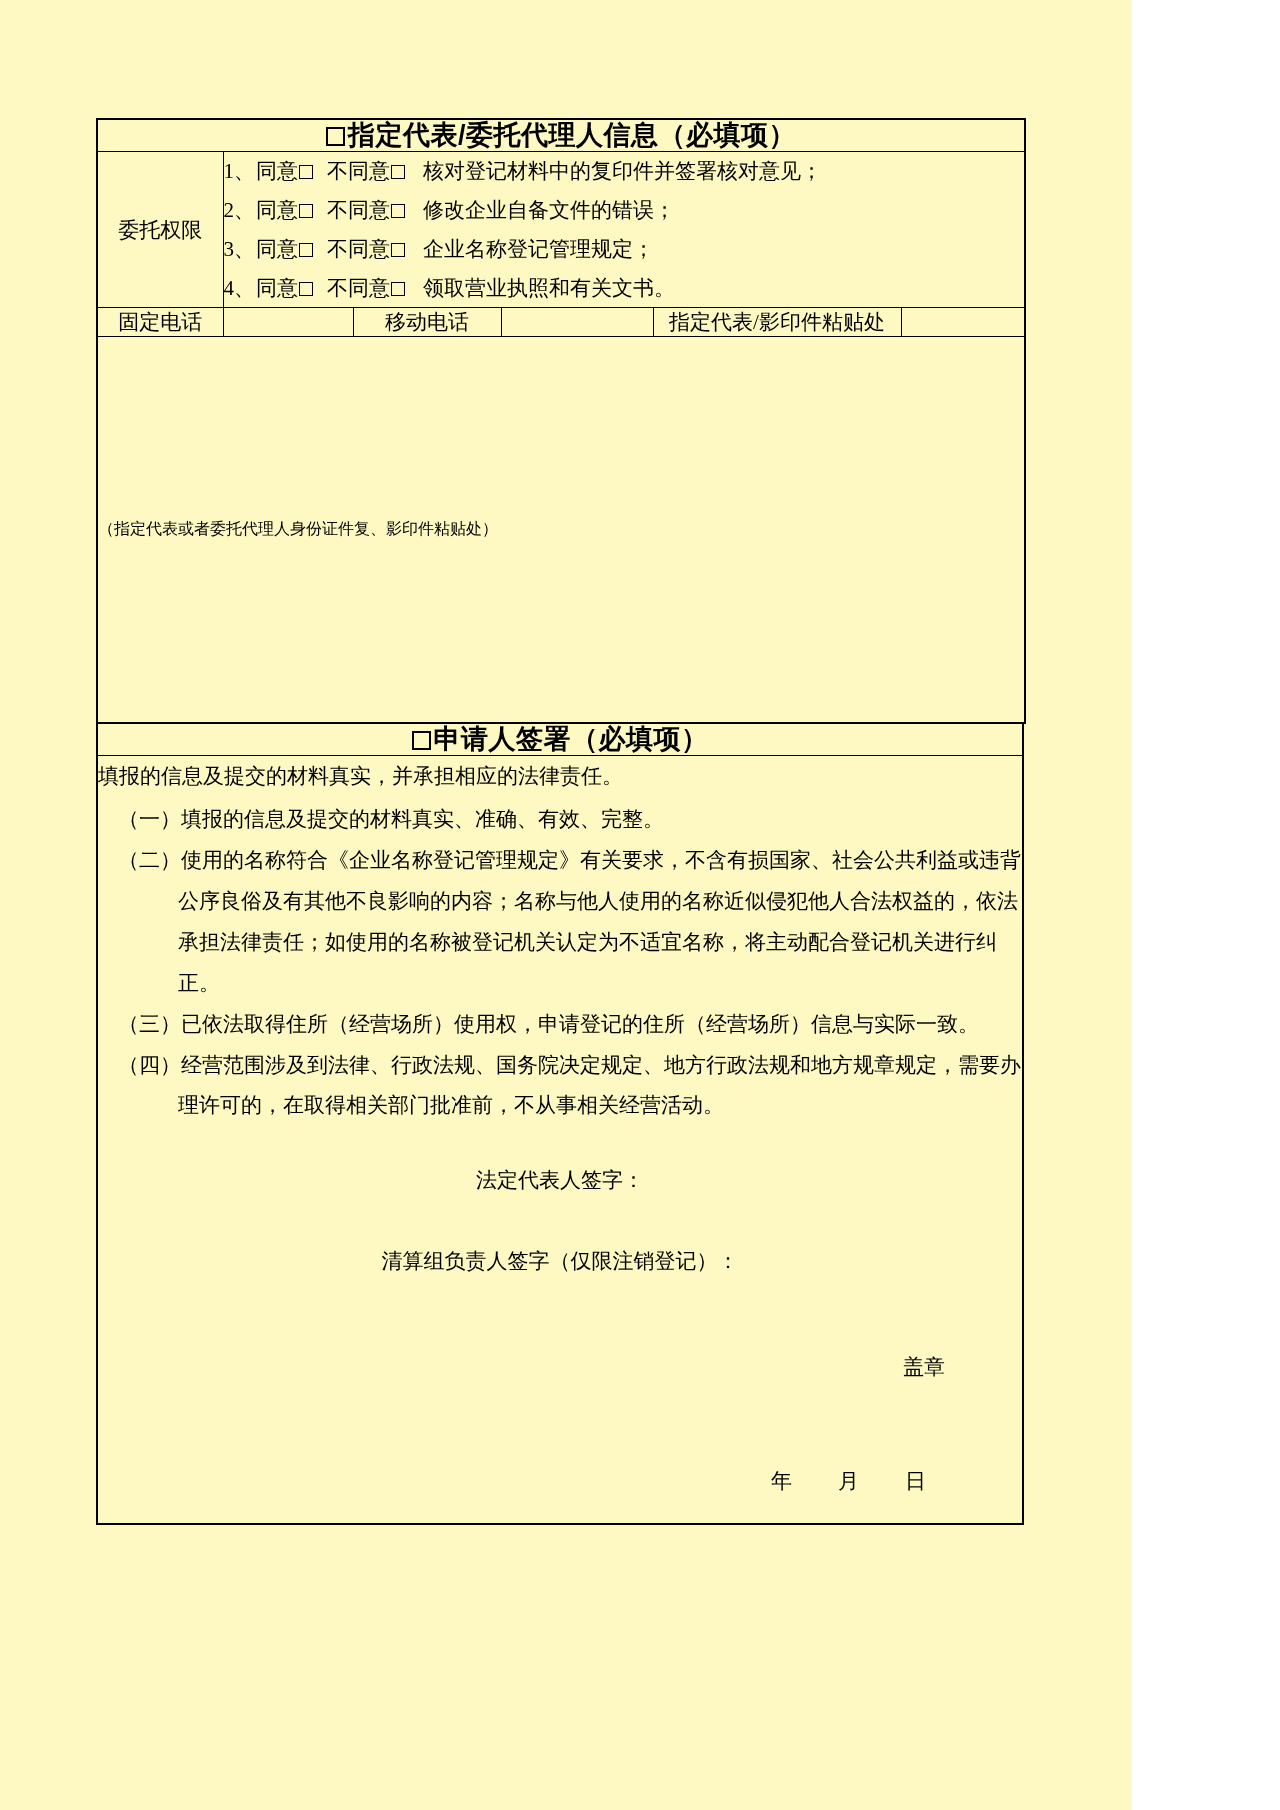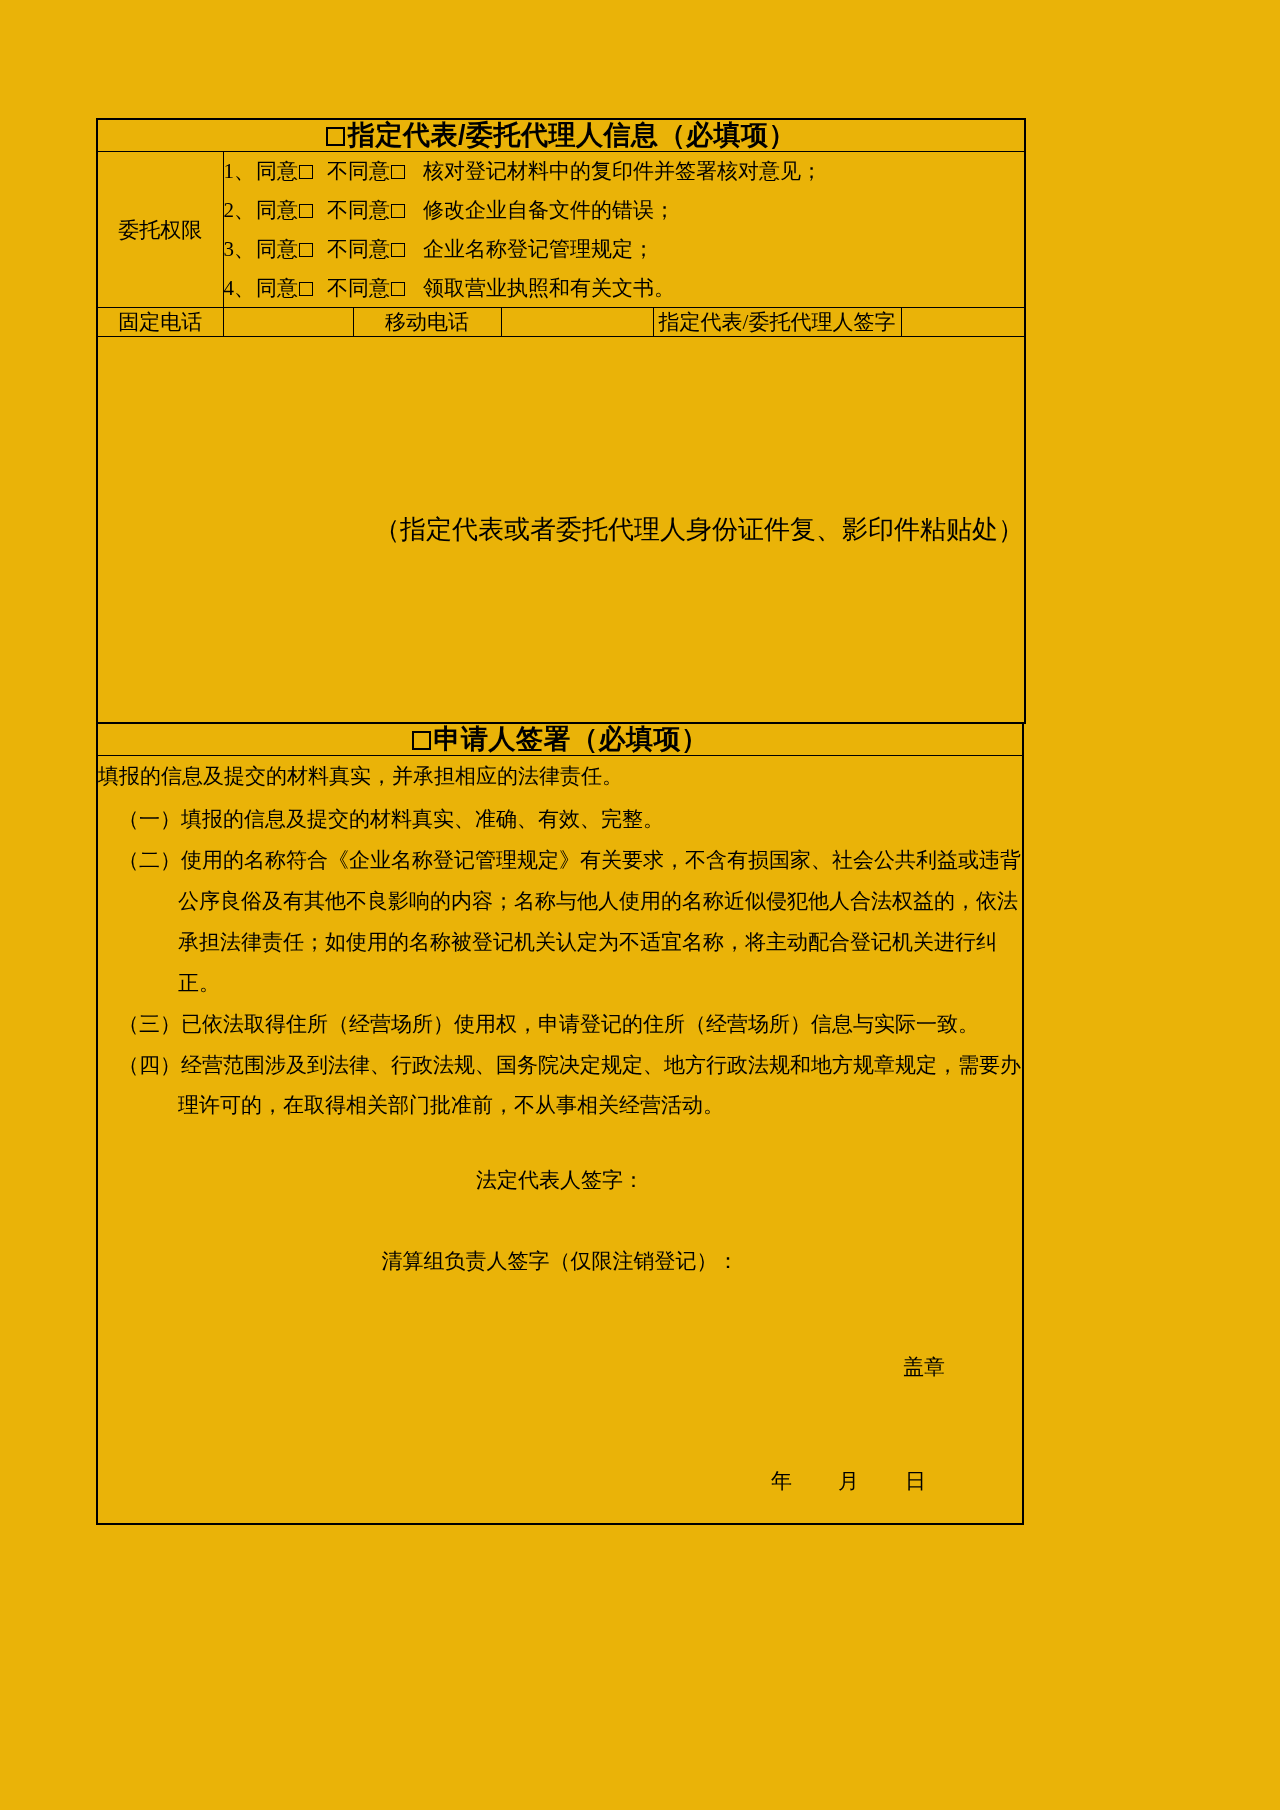--- a/index.html
+++ b/index.html
@@ -11,23 +11,23 @@
   body {
     width: 1280px;
     height: 1810px;
     font-family: "Liberation Serif", "DejaVu Serif", serif;
     color: #000000;
     overflow: hidden;
   }
 
   .page {
     position: relative;
-    width: 1280px;
+    width: 1132px;
     height: 1810px;
-    background: #eab308;
+    background: #fef9c3;
     box-sizing: border-box;
   }
 
   .sheet {
     position: absolute;
     left: 96px;
     top: 118px;
     width: 928px;
   }
 
@@ -104,23 +104,23 @@
     text-align: center;
     font-size: 21px;
     padding: 13px 2px;
     white-space: nowrap;
   }
   .phone-blank { }
 
   
   .paste-area {
     height: 385px;
-    text-align: right;
+    text-align: left;
     vertical-align: middle;
-    font-size: 26px;
+    font-size: 16px;
   }
 
   
   .commit-cell {
     padding: 22px 22px 0 38px;
     font-size: 21px;
     line-height: 1.95;
     height: 510px;
     vertical-align: top;
   }
@@ -205,21 +205,21 @@
           </div>
 
         </td>
       </tr>
 
       <tr>
         <td class="phone-label">固定电话</td>
         <td class="phone-blank"></td>
         <td class="phone-label">移动电话</td>
         <td class="phone-blank"></td>
-        <td class="phone-label">指定代表/委托代理人签字</td>
+        <td class="phone-label">指定代表/影印件粘贴处</td>
         <td class="phone-blank"></td>
       </tr>
 
       <tr>
         <td colspan="6" class="paste-area">
           <span>（指定代表或者委托代理人身份证件复、影印件粘贴处）</span>
         </td>
       </tr>
     </tbody>
       </table>

